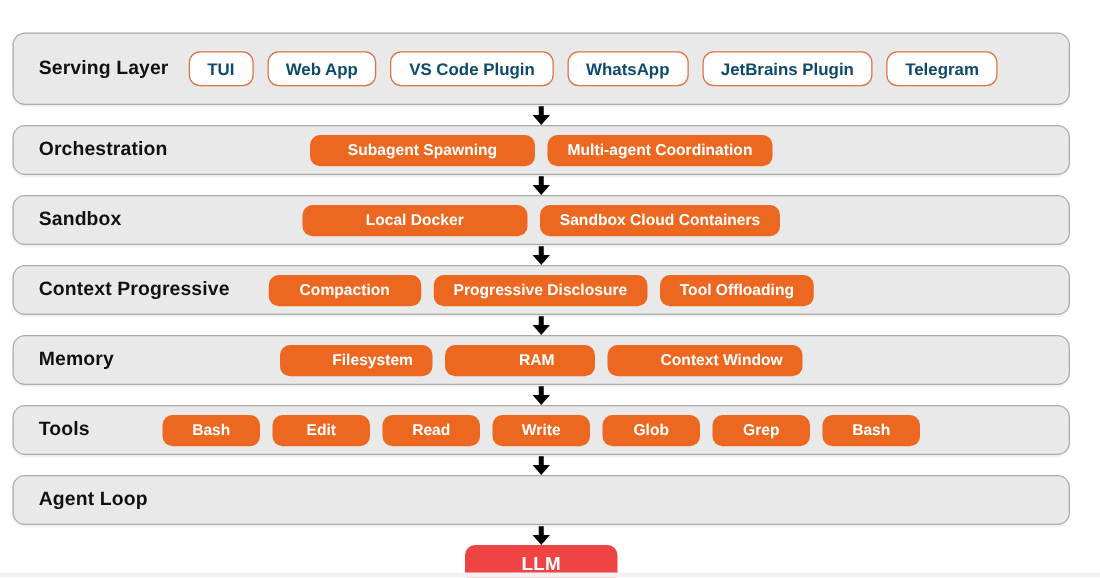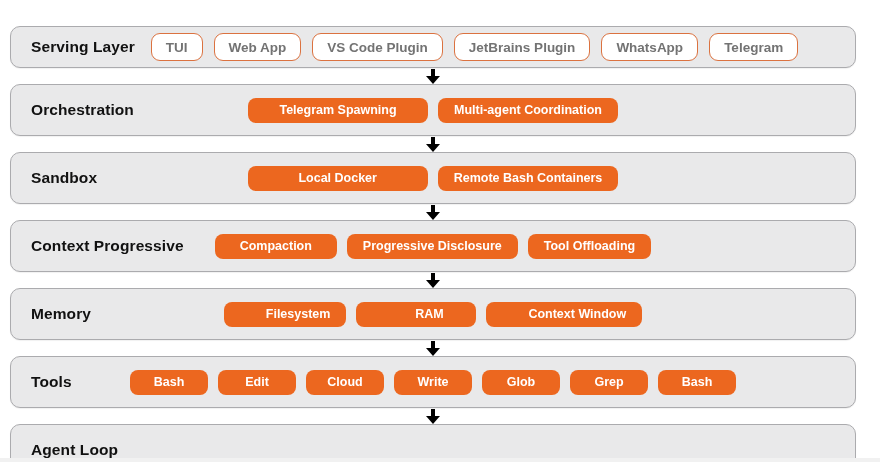--- a/index.html
+++ b/index.html
@@ -14,30 +14,30 @@
   .stack {
     position: absolute;
     left: 10px;
     top: 26px;
     width: 846px;
     display: flex;
     flex-direction: column;
   }
   .row {
     position: relative;
-    height: 52px;
+    height: 40px;
     background: #E9E9EA;
     border: 1px solid #ABABAE;
     border-radius: 10px;
     display: flex;
     align-items: center;
     box-sizing: border-box;
     box-shadow: 0 1px 1px rgba(0,0,0,0.06);
   }
-  .row.first { height: 42px; }
+  .row.first { height: 58px; }
   .row-label {
     margin-left: 20px;
     font-size: 15.5px;
     font-weight: bold;
     color: #111111;
     white-space: nowrap;
     z-index: 2;
     letter-spacing: 0.1px;
   }
   .btn-group {
@@ -67,21 +67,21 @@
   .btn.solid {
     background: #EC671F;
     color: #ffffff;
     font-size: 12.5px;
     padding: 5px 16px;
     border-radius: 8px;
     min-height: 25px;
   }
   .btn.outline {
     background: #ffffff;
-    color: #737373;
+    color: #0c4a6e;
     border: 1.5px solid #DB7240;
     border-radius: 9px;
     font-size: 13.5px;
     padding: 4px 14px;
     min-height: 28px;
     min-width: 36px;
   }
   .row-idx1 .btn.solid, .row-idx2 .btn.solid { min-width: 180px; }
   .row-idx3 .btn.solid { min-width: 122px; }
   .row-idx4 .btn.solid { min-width: 120px; padding-left: 42px; }
@@ -127,45 +127,45 @@
 <body>
 
 <div class="canvas">
   <div class="stack" id="stack">
       <div class="row row-idx0 first flow">
     <span class="row-label">Serving Layer</span>
     <div class="btn-group">
           <span class="btn outline">TUI</span>
           <span class="btn outline">Web App</span>
           <span class="btn outline">VS Code Plugin</span>
+          <span class="btn outline">WhatsApp</span>
           <span class="btn outline">JetBrains Plugin</span>
-          <span class="btn outline">WhatsApp</span>
           <span class="btn outline">Telegram</span>
         </div>
   </div>
       <div class="arrow">
     <span class="stem"></span>
     <span class="head"></span>
   </div>
       <div class="row row-idx1">
     <span class="row-label">Orchestration</span>
     <div class="btn-group">
-          <span class="btn solid">Telegram Spawning</span>
+          <span class="btn solid">Subagent Spawning</span>
           <span class="btn solid">Multi-agent Coordination</span>
         </div>
   </div>
       <div class="arrow">
     <span class="stem"></span>
     <span class="head"></span>
   </div>
       <div class="row row-idx2">
     <span class="row-label">Sandbox</span>
     <div class="btn-group">
           <span class="btn solid">Local Docker</span>
-          <span class="btn solid">Remote Bash Containers</span>
+          <span class="btn solid">Sandbox Cloud Containers</span>
         </div>
   </div>
       <div class="arrow">
     <span class="stem"></span>
     <span class="head"></span>
   </div>
       <div class="row row-idx3">
     <span class="row-label">Context Progressive</span>
     <div class="btn-group">
           <span class="btn solid">Compaction</span>
@@ -187,21 +187,21 @@
   </div>
       <div class="arrow">
     <span class="stem"></span>
     <span class="head"></span>
   </div>
       <div class="row row-idx5">
     <span class="row-label">Tools</span>
     <div class="btn-group">
           <span class="btn solid">Bash</span>
           <span class="btn solid">Edit</span>
-          <span class="btn solid">Cloud</span>
+          <span class="btn solid">Read</span>
           <span class="btn solid">Write</span>
           <span class="btn solid">Glob</span>
           <span class="btn solid">Grep</span>
           <span class="btn solid">Bash</span>
         </div>
   </div>
       <div class="arrow">
     <span class="stem"></span>
     <span class="head"></span>
   </div>

